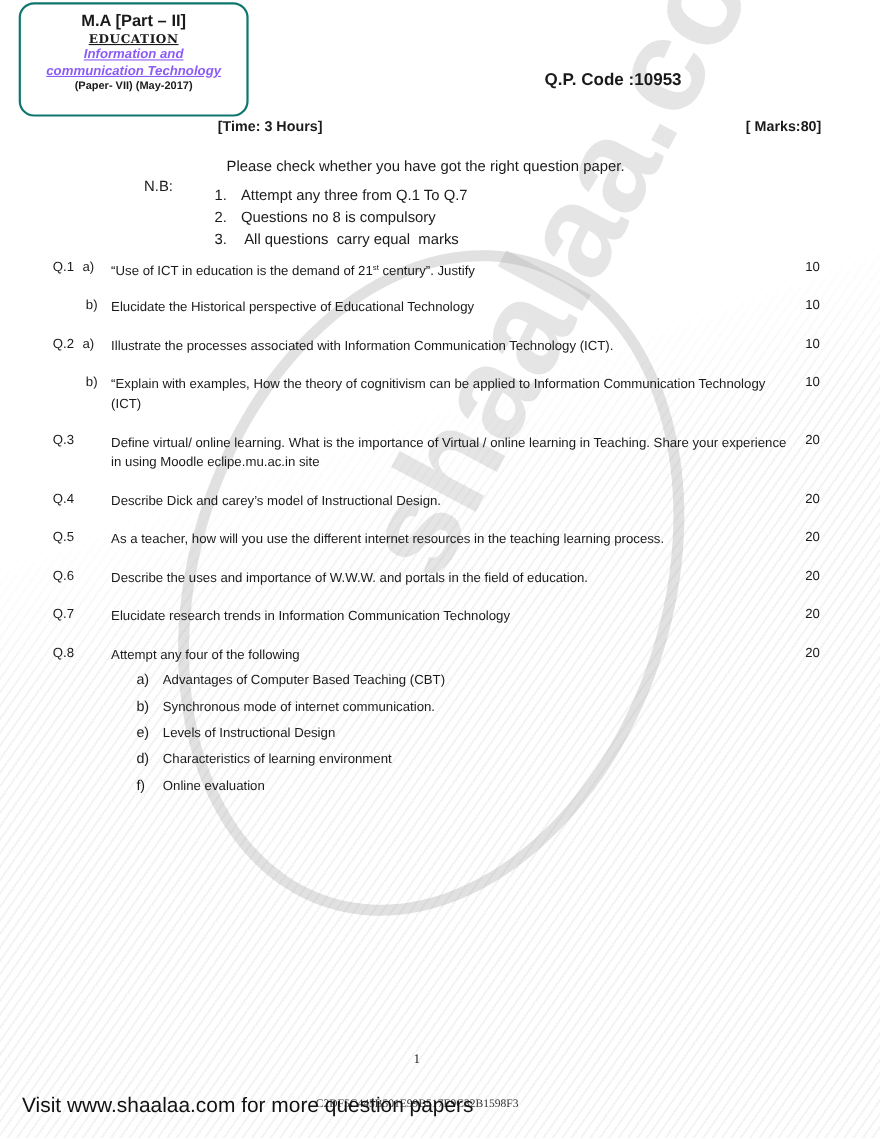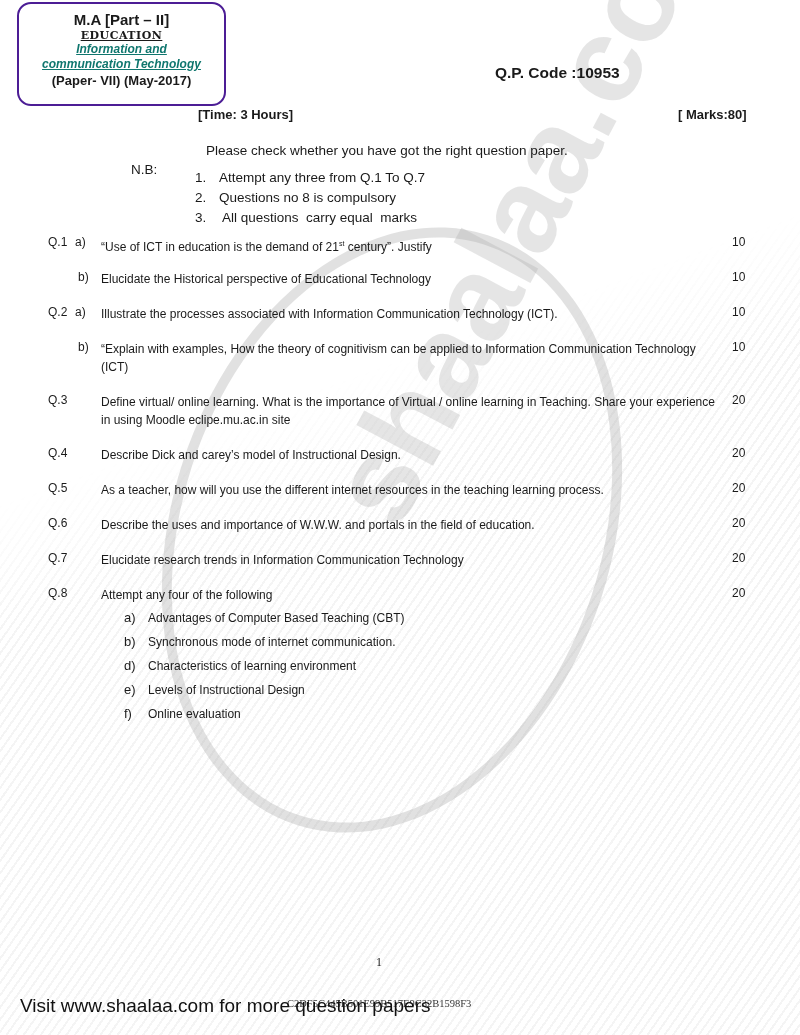--- a/index.html
+++ b/index.html
@@ -20,26 +20,26 @@
       border: 10px solid rgba(170,170,170,0.35); border-radius: 50%;
       transform: rotate(18deg); pointer-events: none;
     }
     .watermark-text {
       position: absolute; left: 300px; top: 480px; font-size: 120px; font-weight: bold;
       color: rgba(170,170,170,0.30); transform: rotate(-62deg); transform-origin: left top;
       font-family: "Liberation Sans", sans-serif; pointer-events: none; white-space: nowrap;
     }
     .header-box {
       position: absolute; left: 17px; top: 2px; width: 205px; height: 100px;
-      border: 2px solid #4c1d95; border-radius: 14px; text-align: center; background: #fff;
+      border: 2px solid #0f766e; border-radius: 14px; text-align: center; background: #fff;
     }
     .hb-line1 { font-size: 15px; font-weight: bold; margin-top: 7px; }
     .hb-line2 { font-family: "DejaVu Serif", serif; font-size: 11px; font-weight: bold; text-decoration: underline; margin-top: 1px; letter-spacing: 0.5px; }
-    .hb-line3 { font-size: 12px; font-style: italic; font-weight: bold; color: #0f766e; text-decoration: underline; line-height: 15px; text-align: center; }
-    .hb-line4 { font-size: 13px; font-weight: bold; margin-top: 1px; }
+    .hb-line3 { font-size: 12px; font-style: italic; font-weight: bold; color: #8b5cf6; text-decoration: underline; line-height: 15px; text-align: center; }
+    .hb-line4 { font-size: 10px; font-weight: bold; margin-top: 1px; }
     .qp-code { position: absolute; left: 495px; top: 64px; font-size: 15.5px; font-weight: bold; }
     .time { position: absolute; left: 198px; top: 107px; font-size: 13px; font-weight: bold; }
     .marks { position: absolute; left: 678px; top: 107px; font-size: 13px; font-weight: bold; }
     .instructions-title { position: absolute; left: 206px; top: 143px; font-size: 13.5px; }
     .nb-label { position: absolute; left: 131px; top: 162px; font-size: 13.5px; font-weight: normal; }
     .nb-list { position: absolute; left: 195px; top: 168px; font-size: 13.5px; line-height: 20px; }
     .nb-num { display: inline-block; width: 24px; }
     .q-num { position: absolute; left: 48px; font-size: 12px; }
     .q-sub { position: absolute; font-size: 12px; }
     .q-text { position: absolute; left: 101px; width: 620px; font-size: 12px; line-height: 18px; }
@@ -136,20 +136,20 @@
 
 <div>
   <span class="q-num" style="top:586px">Q.8</span>
   <span class="q-text" style="top:586px">Attempt any four of the following</span>
   <span class="q-marks" style="top:586px">20</span>
 </div>
 
 <div class="sublist">
   <div><span class="sub-letter">a)</span><span>Advantages of Computer Based Teaching (CBT)</span></div>
   <div><span class="sub-letter">b)</span><span>Synchronous mode of internet communication.</span></div>
+  <div><span class="sub-letter">e)</span><span>Levels of Instructional Design</span></div>
   <div><span class="sub-letter">d)</span><span>Characteristics of learning environment</span></div>
-  <div><span class="sub-letter">e)</span><span>Levels of Instructional Design</span></div>
   <div><span class="sub-letter">f)</span><span>Online evaluation</span></div>
 </div>
 
 <div class="page-num">1</div>
 <div class="doc-hash">C2DF5C445B501E99B517E9C32B1598F3</div>
 <div class="footer-link">Visit www.shaalaa.com for more question papers</div>
 
 </body></html>

